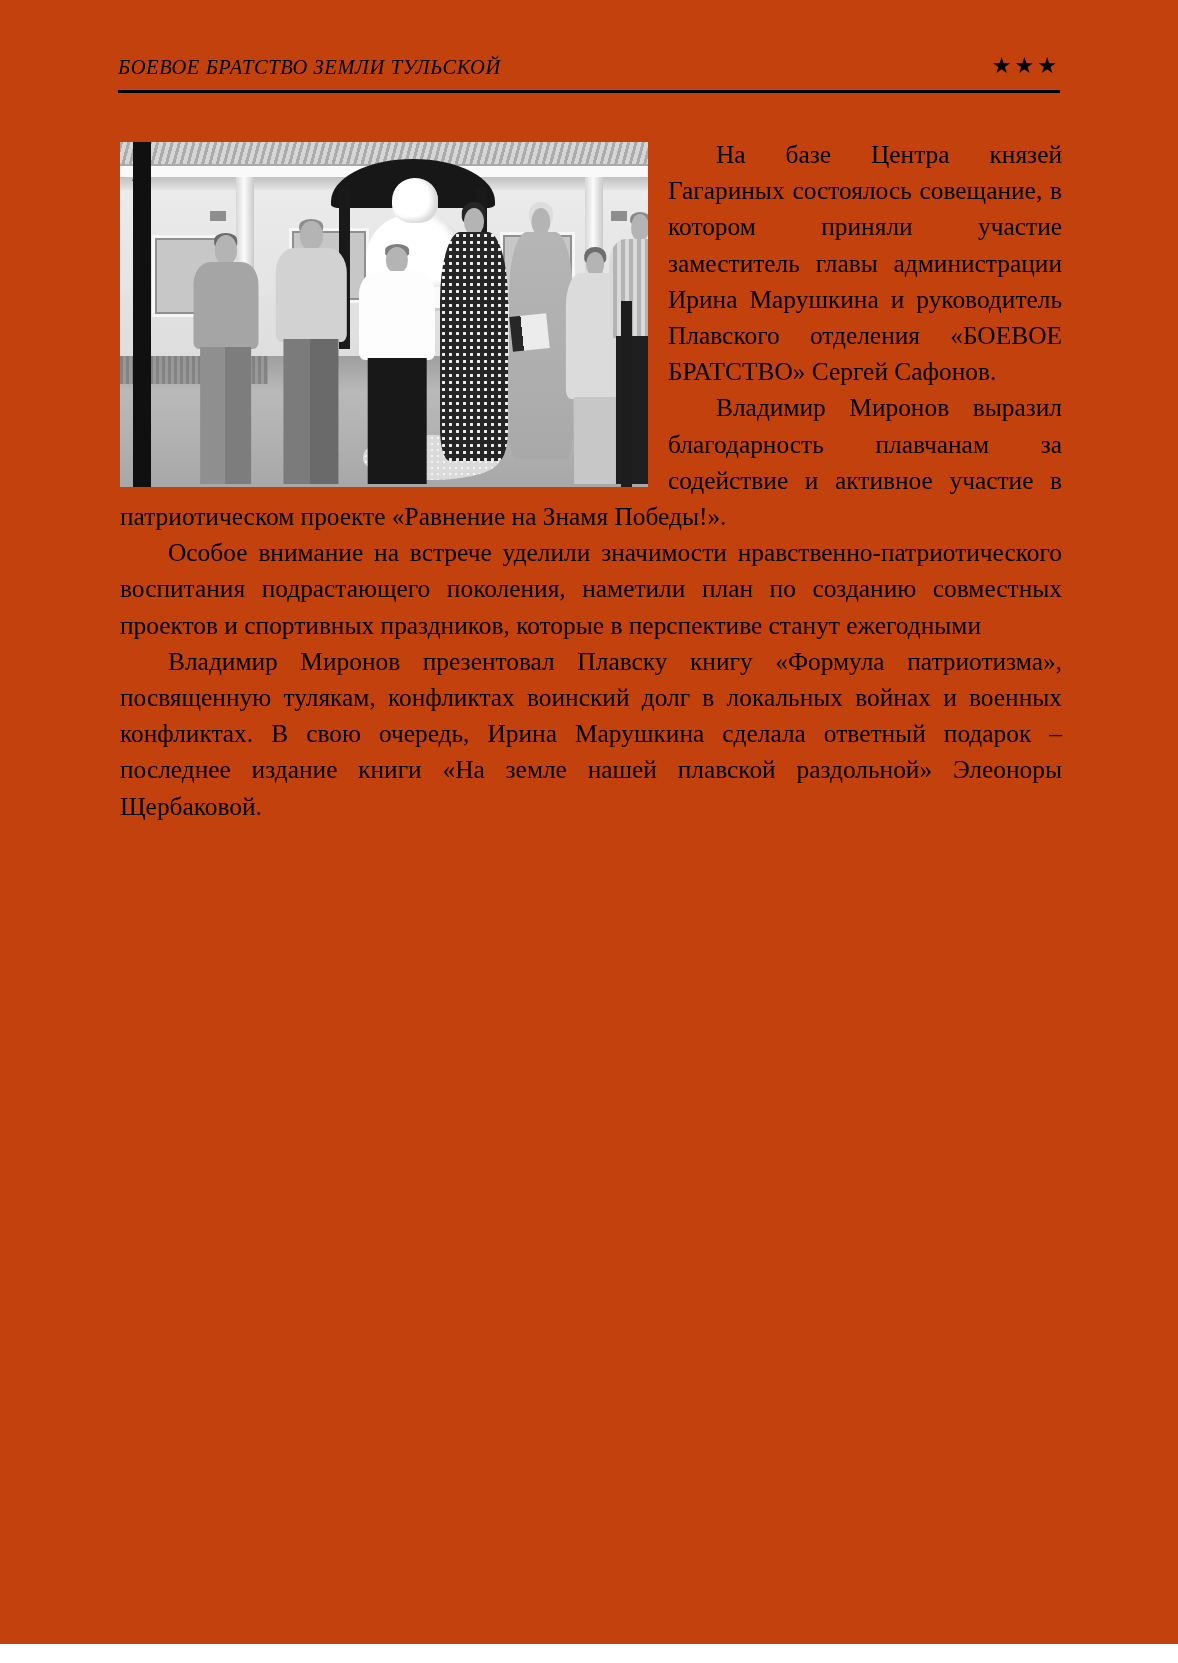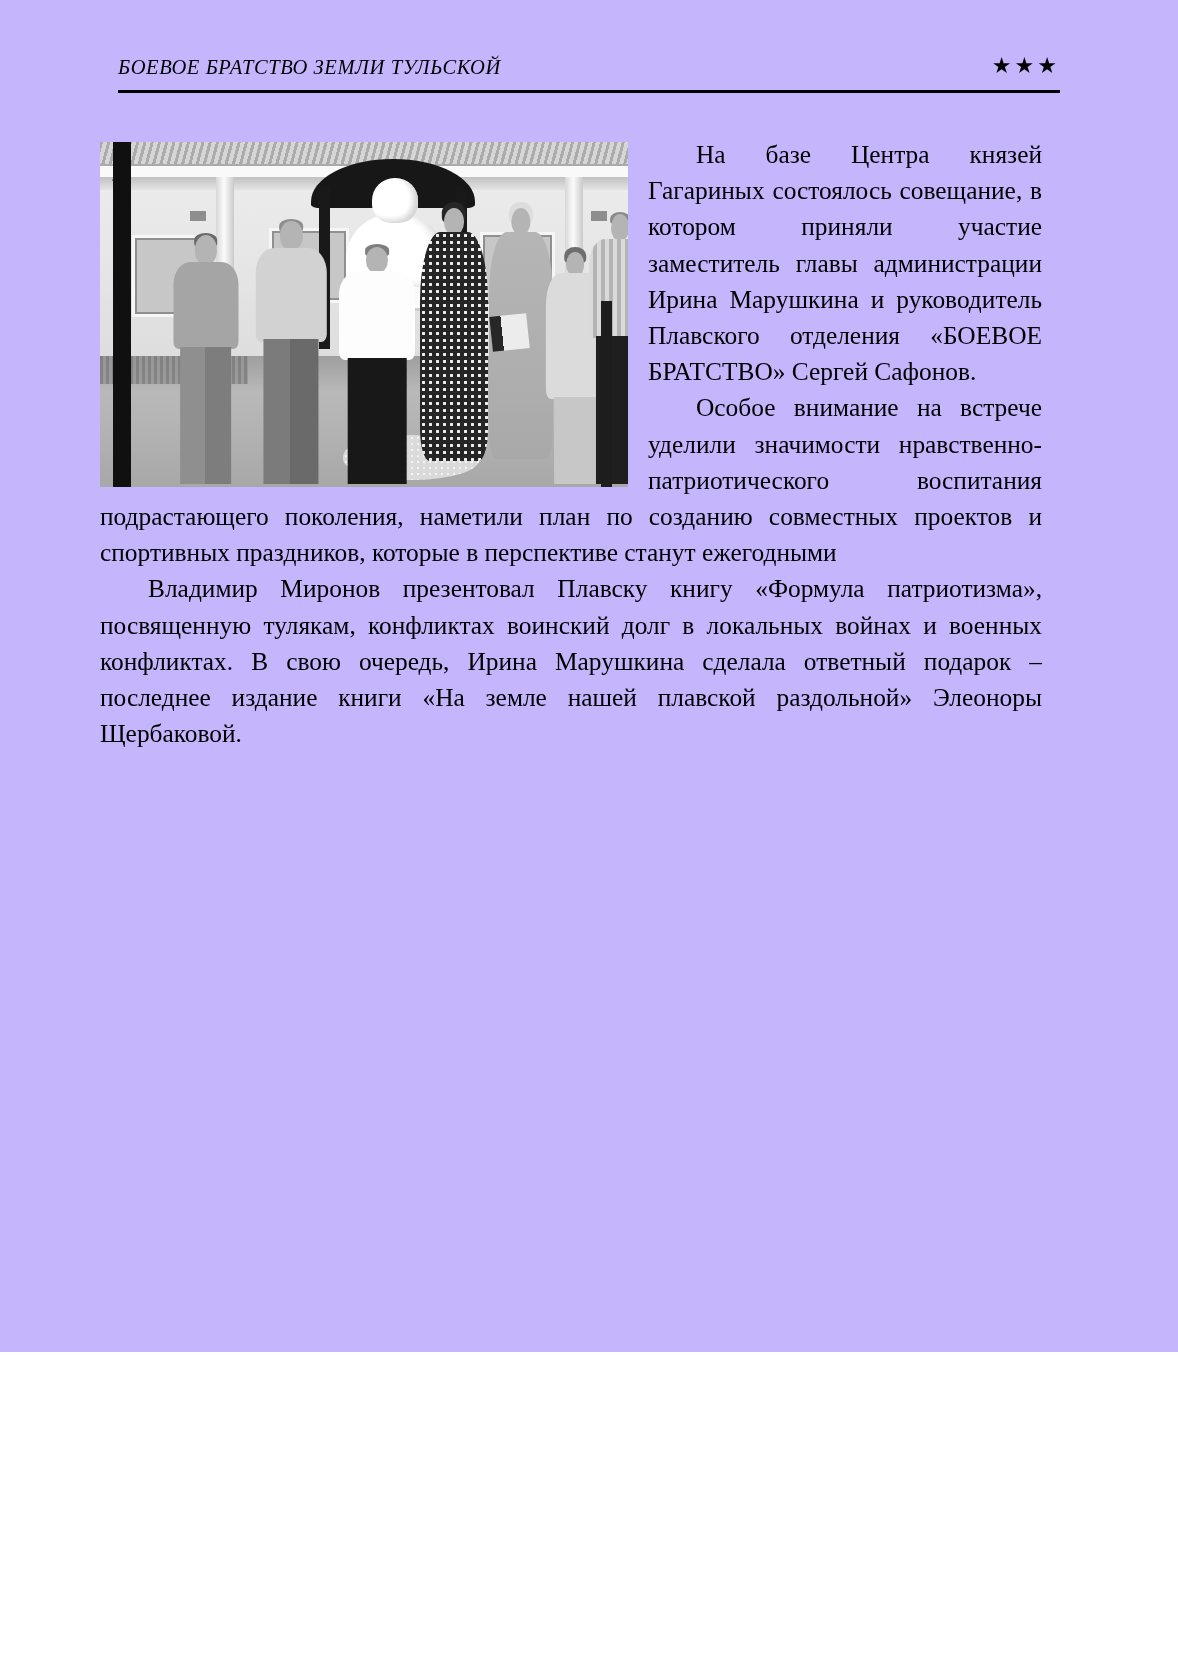--- a/index.html
+++ b/index.html
@@ -7,22 +7,22 @@
     padding: 0;
     background: #ffffff;
   }
   body {
     font-family: "Liberation Serif", "DejaVu Serif", serif;
     color: #000000;
   }
   .page {
     position: relative;
     width: 1178px;
-    height: 1352px;
-    background: #c4b5fd;
+    height: 1644px;
+    background: #c2410c;
     overflow: hidden;
   }
 
   
   .running-head {
     position: absolute;
     left: 118px;
     top: 55px;
     width: 942px;
     display: flex;
@@ -47,21 +47,21 @@
     left: 118px;
     top: 90px;
     width: 942px;
     height: 2.6px;
     background: #000000;
   }
 
   
   .content {
     position: absolute;
-    left: 100px;
+    left: 120px;
     top: 136px;
     width: 942px;
   }
 
   .photo-wrap {
     float: left;
     width: 528px;
     height: 345px;
     margin: 6px 20px 6px 0;
     position: relative;
@@ -373,17 +373,18 @@
         </div>
 
         <div class="ph-gate">
           <div class="ph-gate-arm"></div>
         </div>
         <div class="ph-gate-r"></div>
       </div>
     </div>
 
     <p>На базе Центра князей Гагариных состоялось совещание, в котором приняли участие заместитель главы администрации Ирина Марушкина и руководитель Плавского отделения «БОЕВОЕ БРАТСТВО» Сергей Сафонов.</p>
+    <p>Владимир Миронов выразил благодарность плавчанам за содействие и активное участие в патриотическом проекте «Равнение на Знамя Победы!».</p>
     <p>Особое внимание на встрече уделили значимости нравственно-патриотического воспитания подрастающего поколения, наметили план по созданию совместных проектов и спортивных праздников, которые в перспективе станут ежегодными</p>
     <p>Владимир Миронов презентовал Плавску книгу «Формула патриотизма», посвященную тулякам, конфликтах воинский долг в локальных войнах и военных конфликтах. В свою очередь, Ирина Марушкина сделала ответный подарок – последнее издание книги «На земле нашей плавской раздольной» Элеоноры Щербаковой.</p>
 
   </div>
 </div>
 
 </body></html>

